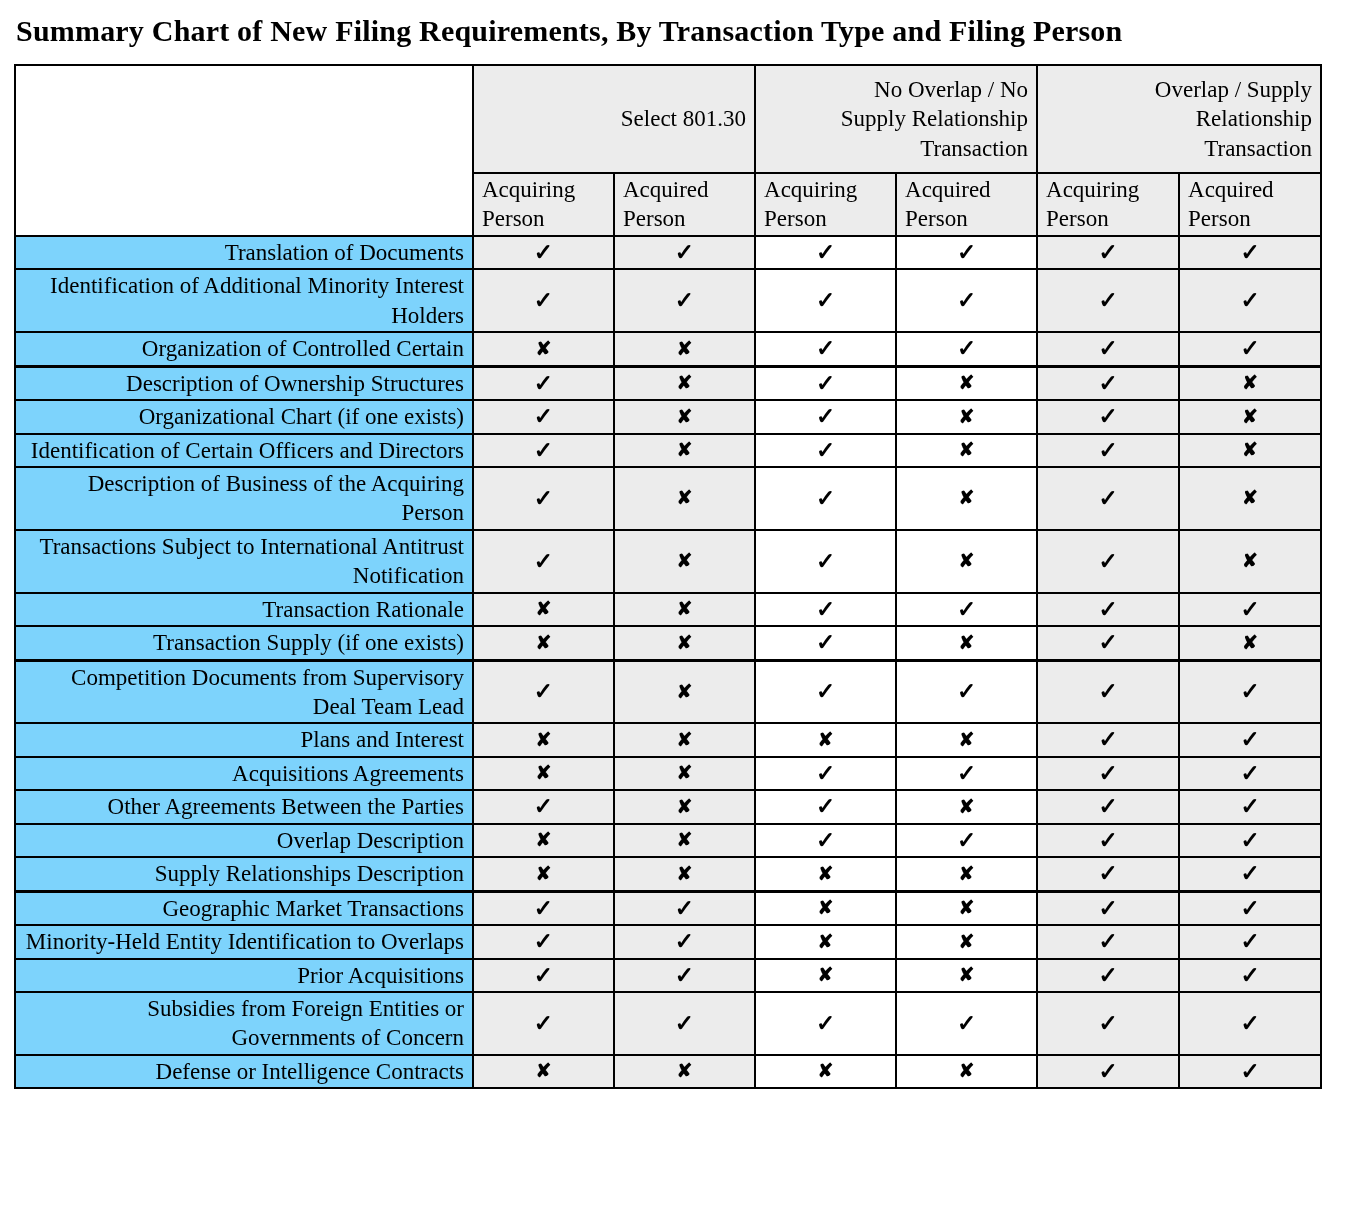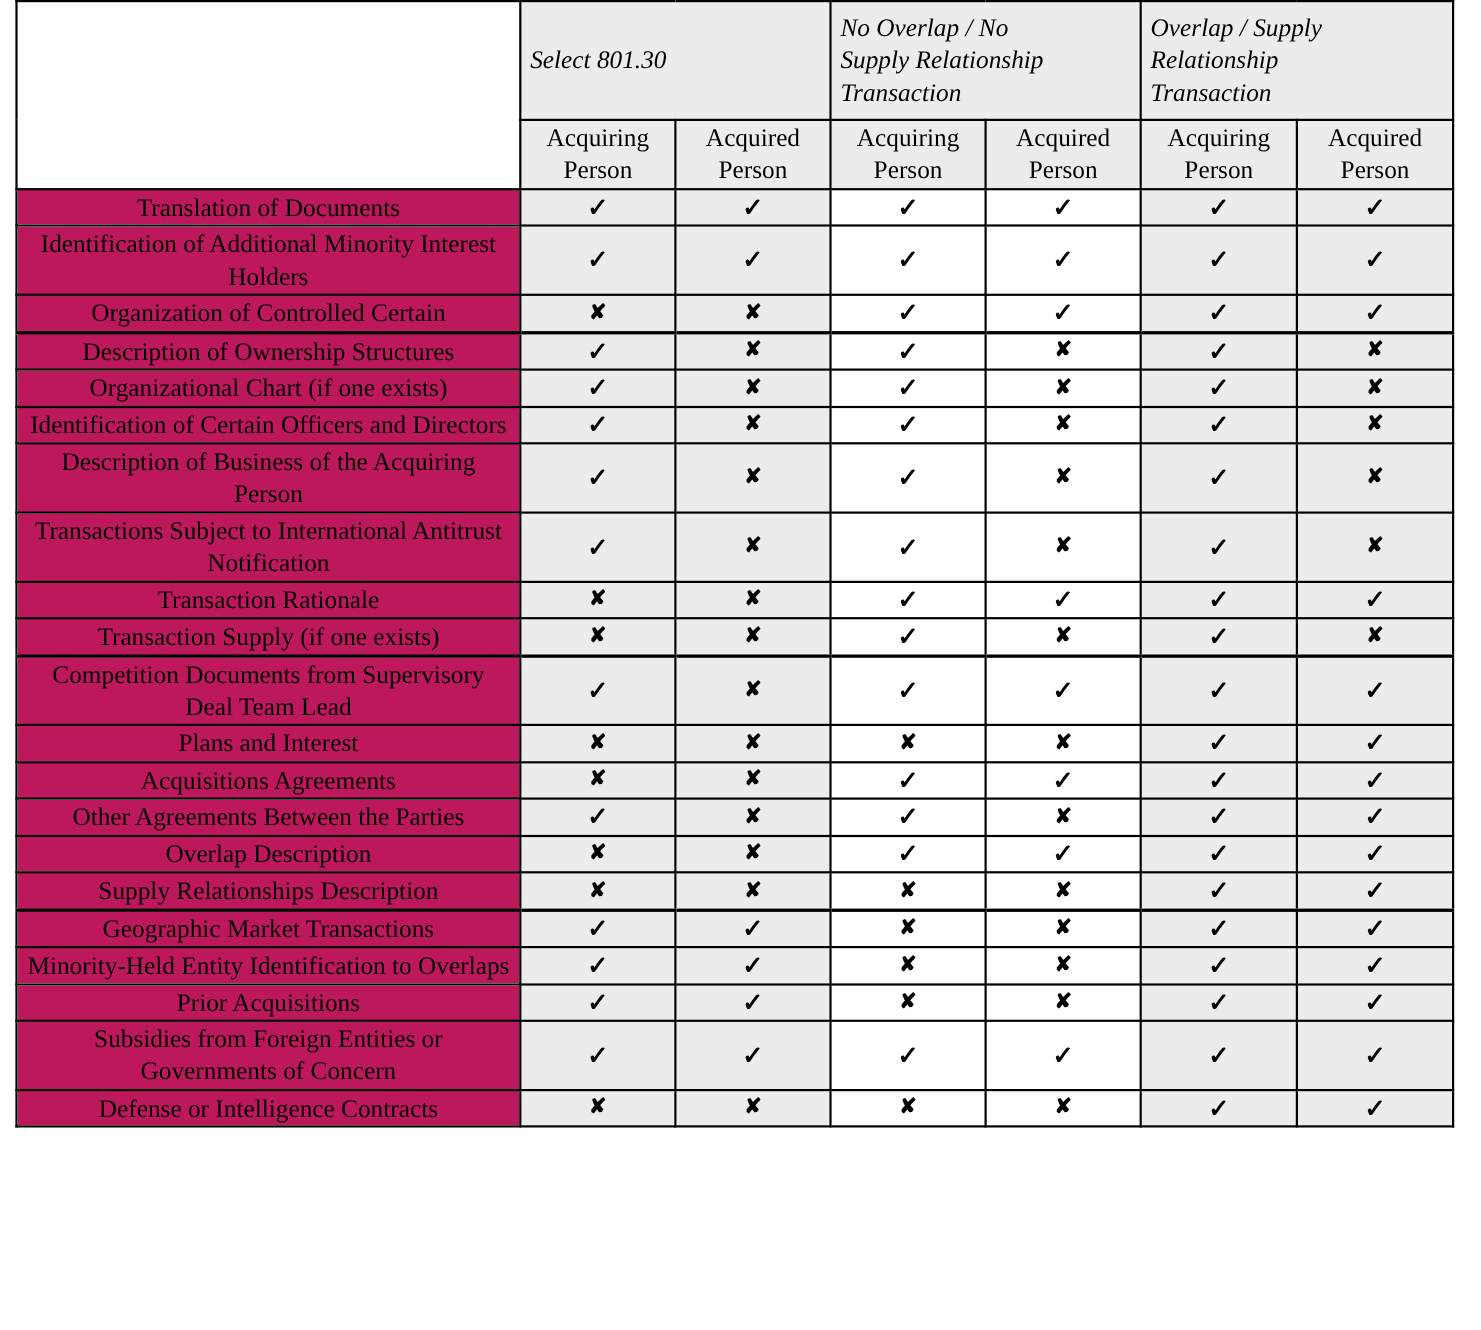--- a/index.html
+++ b/index.html
@@ -34,54 +34,54 @@
     padding: 1px 8px;
     font-size: 23px;
     line-height: 1.28;
     vertical-align: middle;
     box-sizing: border-box;
     overflow: hidden;
   }
   td.corner { background: #ffffff; }
   td.ghead {
     background: var(--shade);
-    text-align: left;
+    text-align: right;
     height: 108px;
     font-size: 24px;
-    font-style: italic;
   }
   td.ghead .wrapnarrow {
     display: inline-block;
     max-width: 218px;
   }
   td.subhead {
     background: var(--shade);
-    text-align: center;
+    text-align: left;
     height: 62px;
     font-size: 24px;
     border-bottom-width: 3px;
   }
   td.rowlabel {
-    text-align: center;
-    background: #be185d;
+    text-align: right;
+    background: #7dd3fc;
     padding-left: 10px;
     height: 32px;
     margin-top: 48px;
   }
   td.mark { text-align: center; }
   td.mark.shaded { background: var(--shade); }
   td.mark.check { font-size: 23px; font-weight: bold; }
   td.mark.cross { font-size: 19px; font-weight: bold; }
   tr.section-start td { border-top-width: 3px; }
 </style>
 </head>
 <body>
 
 <div class="page">
 
+  <div class="title">Summary Chart of New Filing Requirements, By Transaction Type and Filing Person</div>
 
   <table class="req">
     <colgroup>
       <col style="width:458px">
       <col style="width:141px">
         <col style="width:141px">
       <col style="width:141px">
         <col style="width:141px">
       <col style="width:142px">
         <col style="width:142px">

